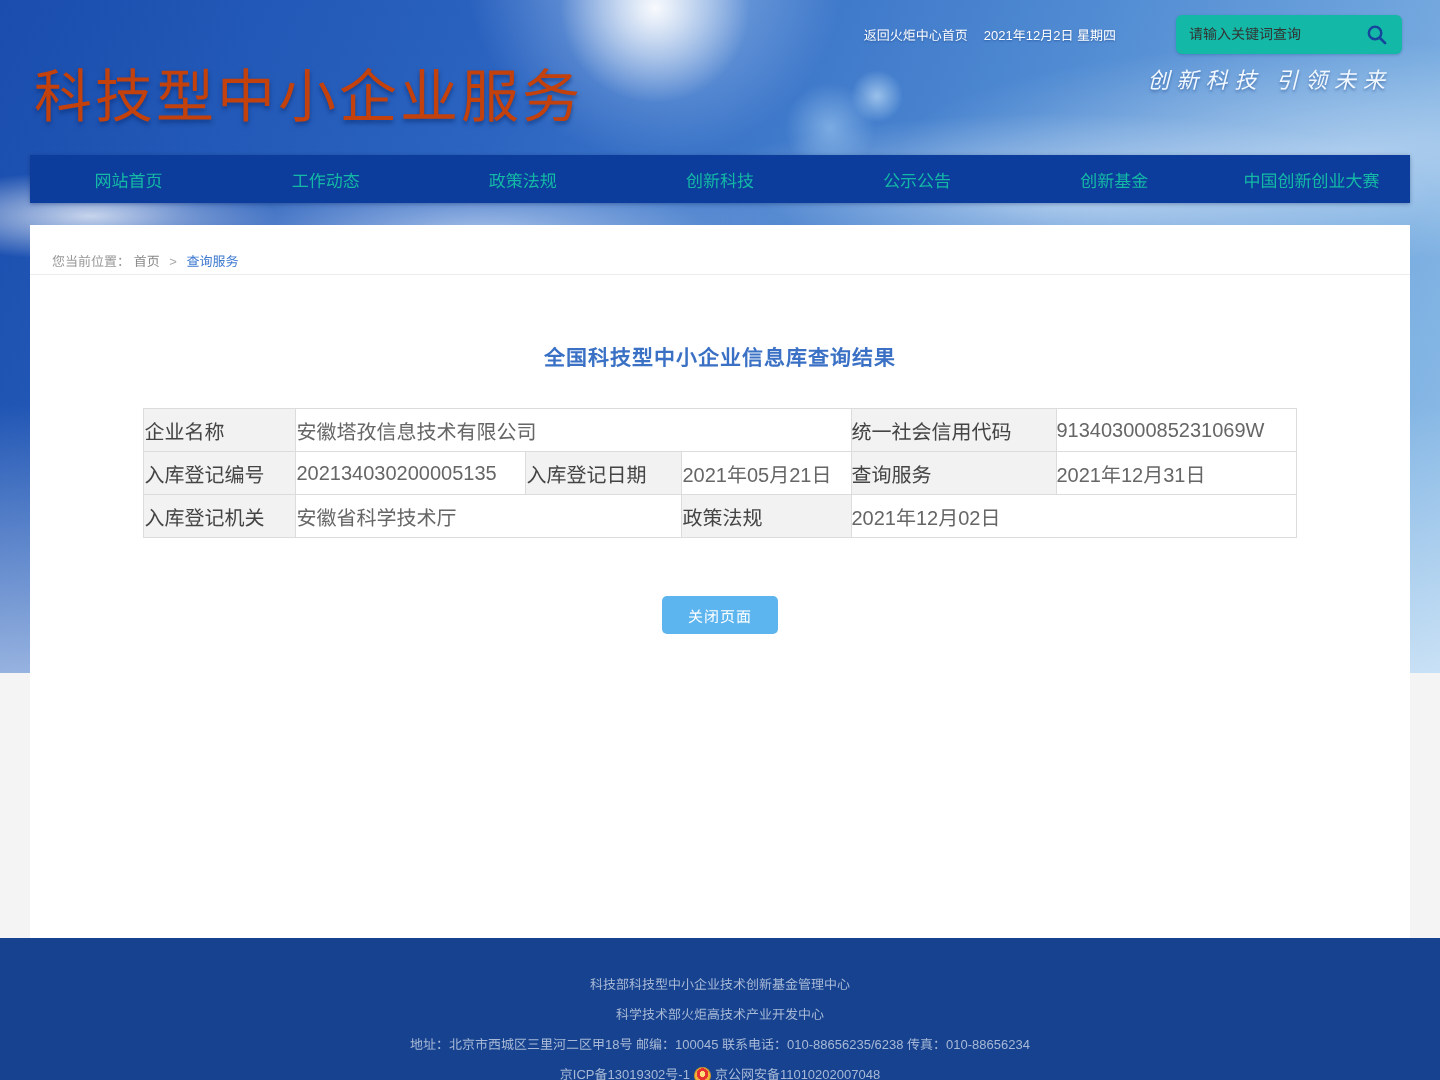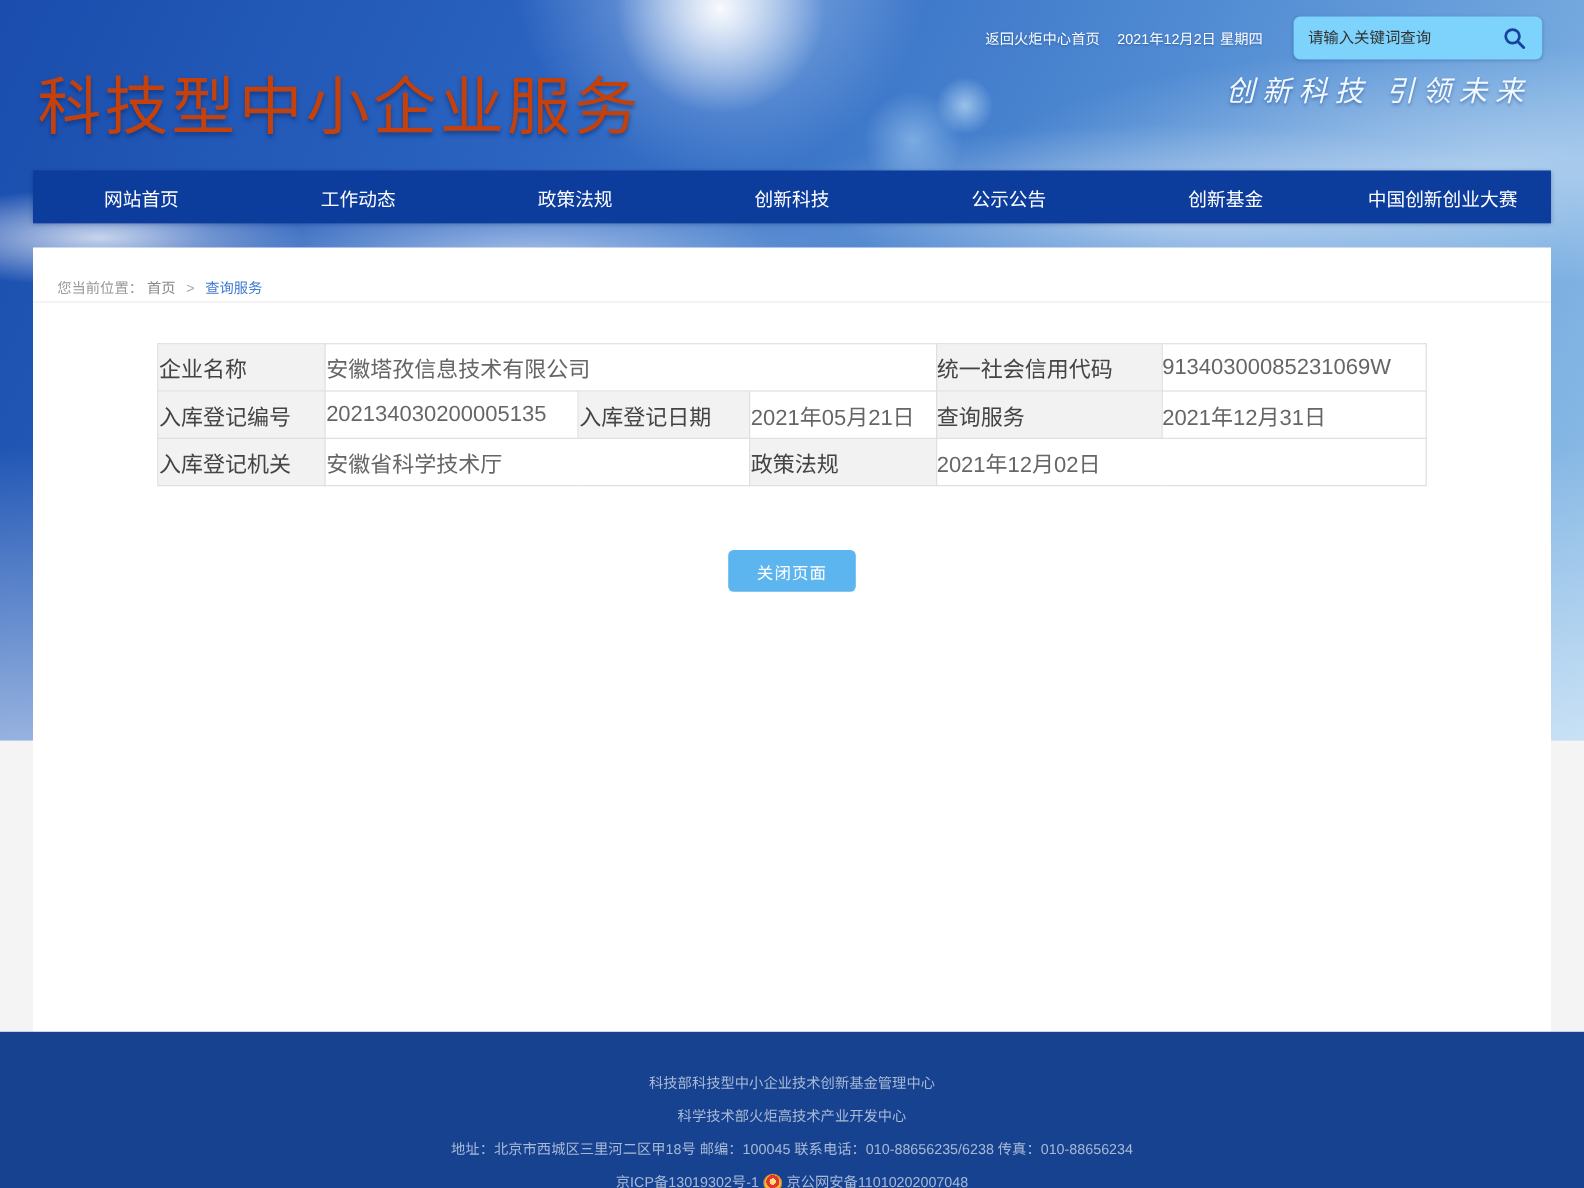--- a/index.html
+++ b/index.html
@@ -23,42 +23,42 @@
   }
   .sky::after { 
     content:""; position:absolute; left:0; right:0; top:60%; bottom:0;
     background:linear-gradient(to bottom, rgba(255,255,255,0), rgba(244,250,255,.55));
   }
 
   .topbar { position:absolute; top:14px; left:0; width:1440px; height:40px;
             display:flex; justify-content:flex-end; align-items:center; gap:16px; padding-right:38px; z-index:5; }
   .top-link { color:#ffffff; font-size:13px; text-decoration:none; cursor:pointer; text-shadow:0 1px 2px rgba(0,40,110,.4); }
   .top-date { color:#ffffff; font-size:13px; margin-right:12px; text-shadow:0 1px 2px rgba(0,40,110,.4); }
-  .searchbox { position:relative; width:226px; height:39px; background:#7dd3fc; border-radius:6px;
-               display:flex; align-items:flex-end; box-shadow:0 1px 3px rgba(10,50,120,.25); }
+  .searchbox { position:relative; width:226px; height:39px; background:#14b8a6; border-radius:6px;
+               display:flex; align-items:flex-end; box-shadow:0 1px 3px rgba(10,50,120,.25);margin-left:32px; }
   .searchbox input { border:none; outline:none; background:transparent; width:178px; height:100%;
                      padding:0 0 0 13px; font-size:14px; color:#222; font-family:inherit; }
   .searchbox input::placeholder { color:#333; opacity:1; }
   .search-btn { width:44px; height:100%; border:none; background:transparent; cursor:pointer;
                 display:flex; align-items:center; justify-content:center; }
 
   .logo { position:absolute; top:50px; left:34px; z-index:5;
           font-family:"Liberation Serif","DejaVu Serif",serif; font-weight:normal;
           font-size:58px; color:#c2410c; letter-spacing:3px;
           text-shadow:0 3px 4px rgba(5,40,105,.55); }
   .slogan { position:absolute; top:62px; right:48px; z-index:5;
             font-family:"Liberation Serif","DejaVu Serif",serif; font-style:italic;
-            font-size:26px; color:#f2f8ff; letter-spacing:7px;
+            font-size:22px; color:#f2f8ff; letter-spacing:7px;
             text-shadow:0 2px 3px rgba(10,50,120,.45); }
 
   
   .navbar { position:absolute; top:155px; left:30px; width:1380px; height:48px;
             background:#0d3d9c; display:flex; z-index:6; box-shadow:0 1px 4px rgba(0,25,80,.35); }
   .nav-item { flex:1 1 0; display:flex; align-items:center; justify-content:center;
-              color:#ffffff; font-size:17px; cursor:pointer; white-space:nowrap; }
+              color:#14b8a6; font-size:17px; cursor:pointer; white-space:nowrap; }
 
   
   .panel { position:absolute; top:225px; left:30px; width:1380px; height:713px;
            background:#ffffff; z-index:4; }
   .breadcrumb { padding:26px 22px 4px 22px; border-bottom:1px solid #ececec;
                 font-size:13px; color:#999; }
   .breadcrumb .crumb-home { color:#888; text-decoration:none; cursor:pointer; }
   .breadcrumb .crumb-sep { margin:0 6px; color:#aaa; }
   .breadcrumb .crumb-current { color:#3f7ad0; text-decoration:none; cursor:pointer; }
 
@@ -123,20 +123,21 @@
 
   <div class="panel">
 
     <div class="breadcrumb">
       <span>您当前位置：</span>
       <a class="crumb-home">首页</a>
       <span class="crumb-sep">&gt;</span>
       <a class="crumb-current">查询服务</a>
     </div>
 
+    <h1 class="result-title">全国科技型中小企业信息库查询结果</h1>
 
     <table class="result">
       <colgroup>
         <col style="width:152px">
           <col style="width:230px">
           <col style="width:156px">
         <col style="width:169px">
           <col style="width:205px">
           <col style="width:240px">
       </colgroup>

